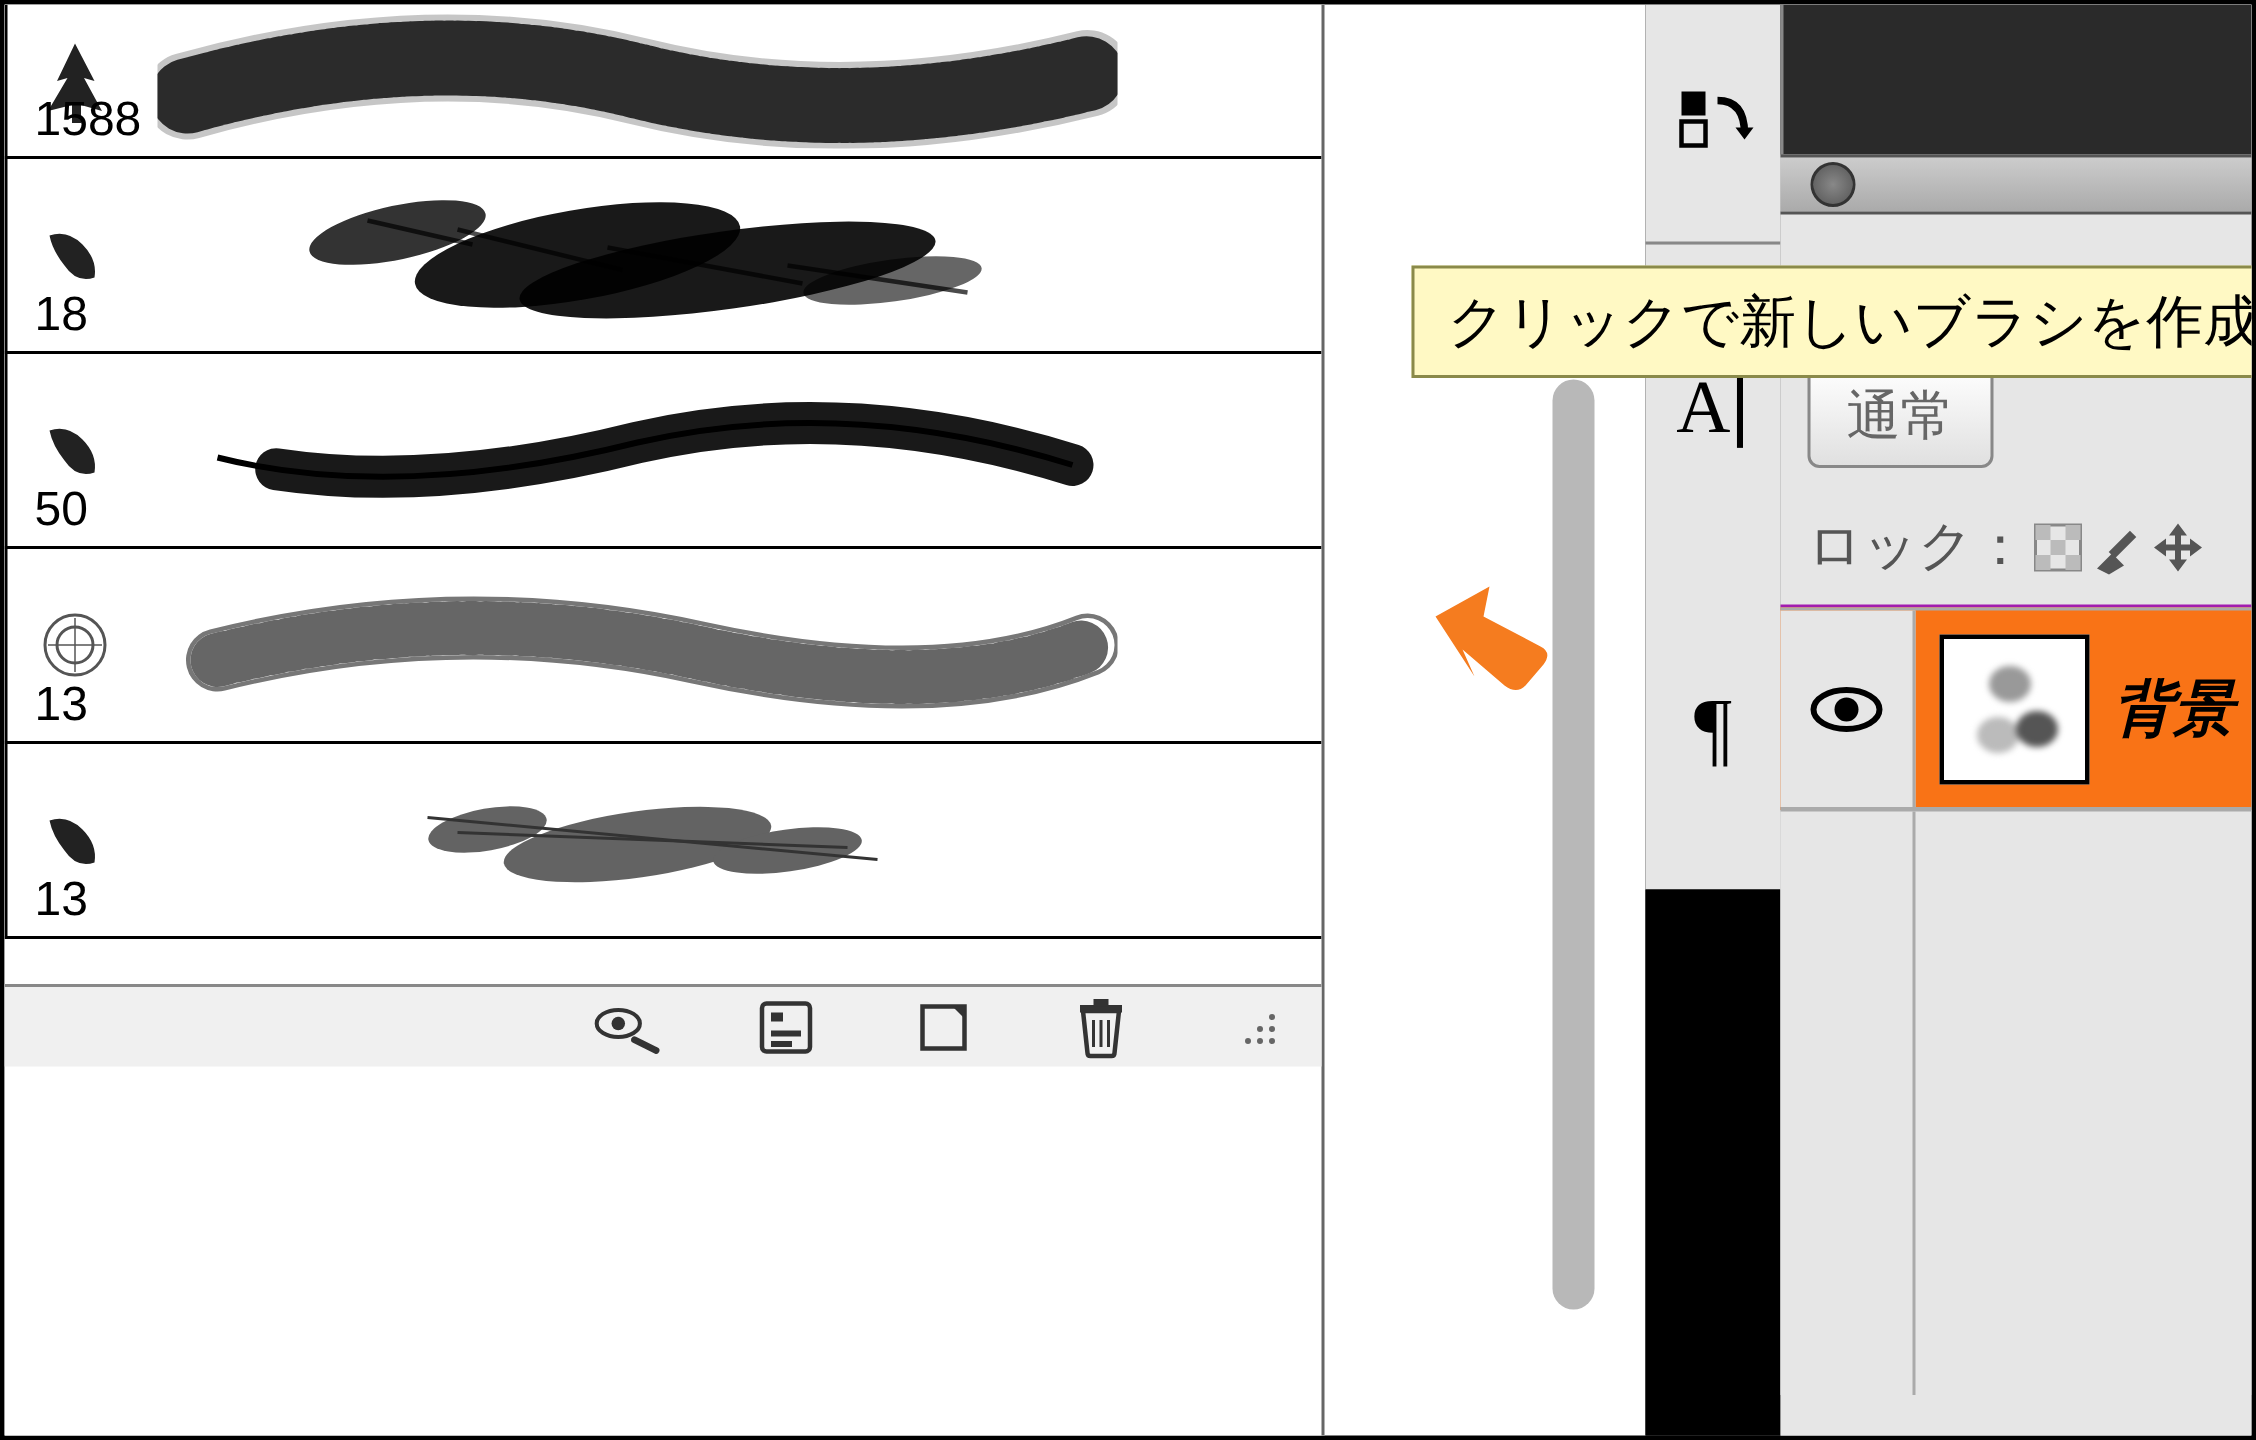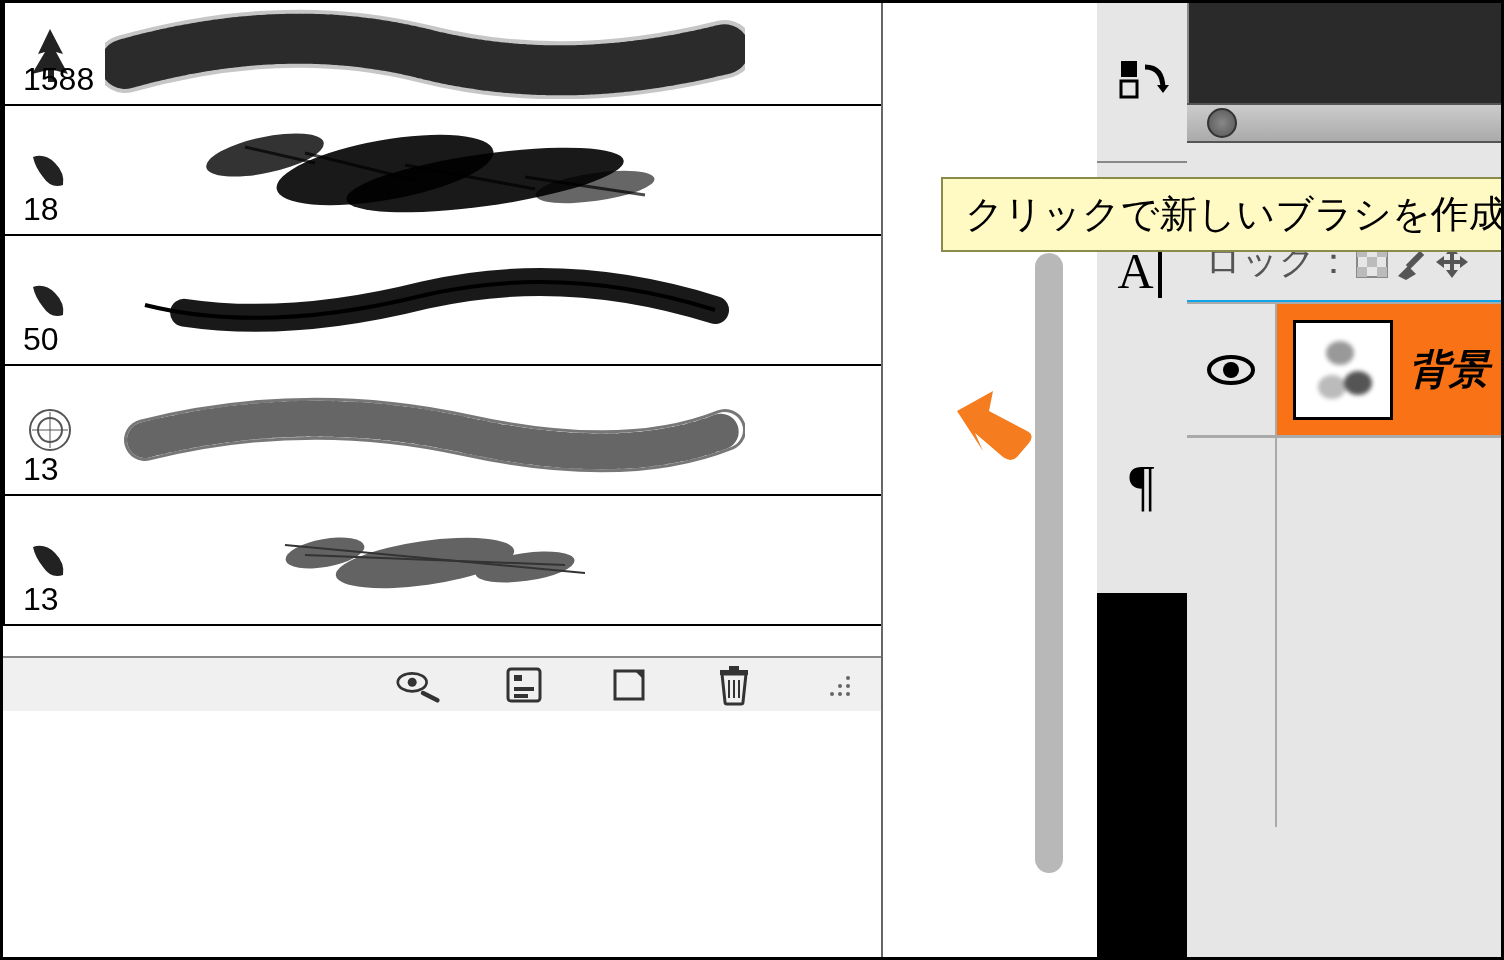--- a/index.html
+++ b/index.html
@@ -187,21 +187,21 @@
     border-radius:8px;
     padding: 8px 24px;
     font-size:36px;
     color:#666;
   }
   .lp-lock {
     padding: 14px 18px;
     font-size: 36px;
     color:#555;
     display:flex; align-items:center; 
-    border-bottom: 2px solid #0ea5e9;
+    border-bottom: 2px solid #a21caf;
   }
   .lp-lock .ico {
     width:40px; height:40px;
     display:inline-flex; align-items:center; justify-content:center;
     color:#666;
   }
   .layer-row {
     background: #f97316;
     border-top: 2px solid #aaa;
     border-bottom: 2px solid #aaa;
@@ -435,20 +435,25 @@
   </div>
   <div class="right-dark-bot"></div>
 </div>
 
 <div class="layers-panel">
   <div class="lp-top"></div>
   <div class="lp-slider">
     <div class="knob"></div>
   </div>
   <div style="height:80px;"></div>
+  <div class="lp-blend">
+    <div class="blend-btn">
+      <span>通常</span>
+    </div>
+  </div>
   <div class="lp-lock">
     <span>ロック：</span>
     <span class="ico">
       <svg width="34" height="34" viewBox="0 0 34 34">
           <rect x="2" y="2" width="30" height="30" fill="none" stroke="#888" stroke-width="2"></rect>
           <rect x="2" y="2" width="10" height="10" fill="#bbb"></rect>
           <rect x="22" y="2" width="10" height="10" fill="#bbb"></rect>
           <rect x="12" y="12" width="10" height="10" fill="#bbb"></rect>
           <rect x="2" y="22" width="10" height="10" fill="#bbb"></rect>
           <rect x="22" y="22" width="10" height="10" fill="#bbb"></rect>

